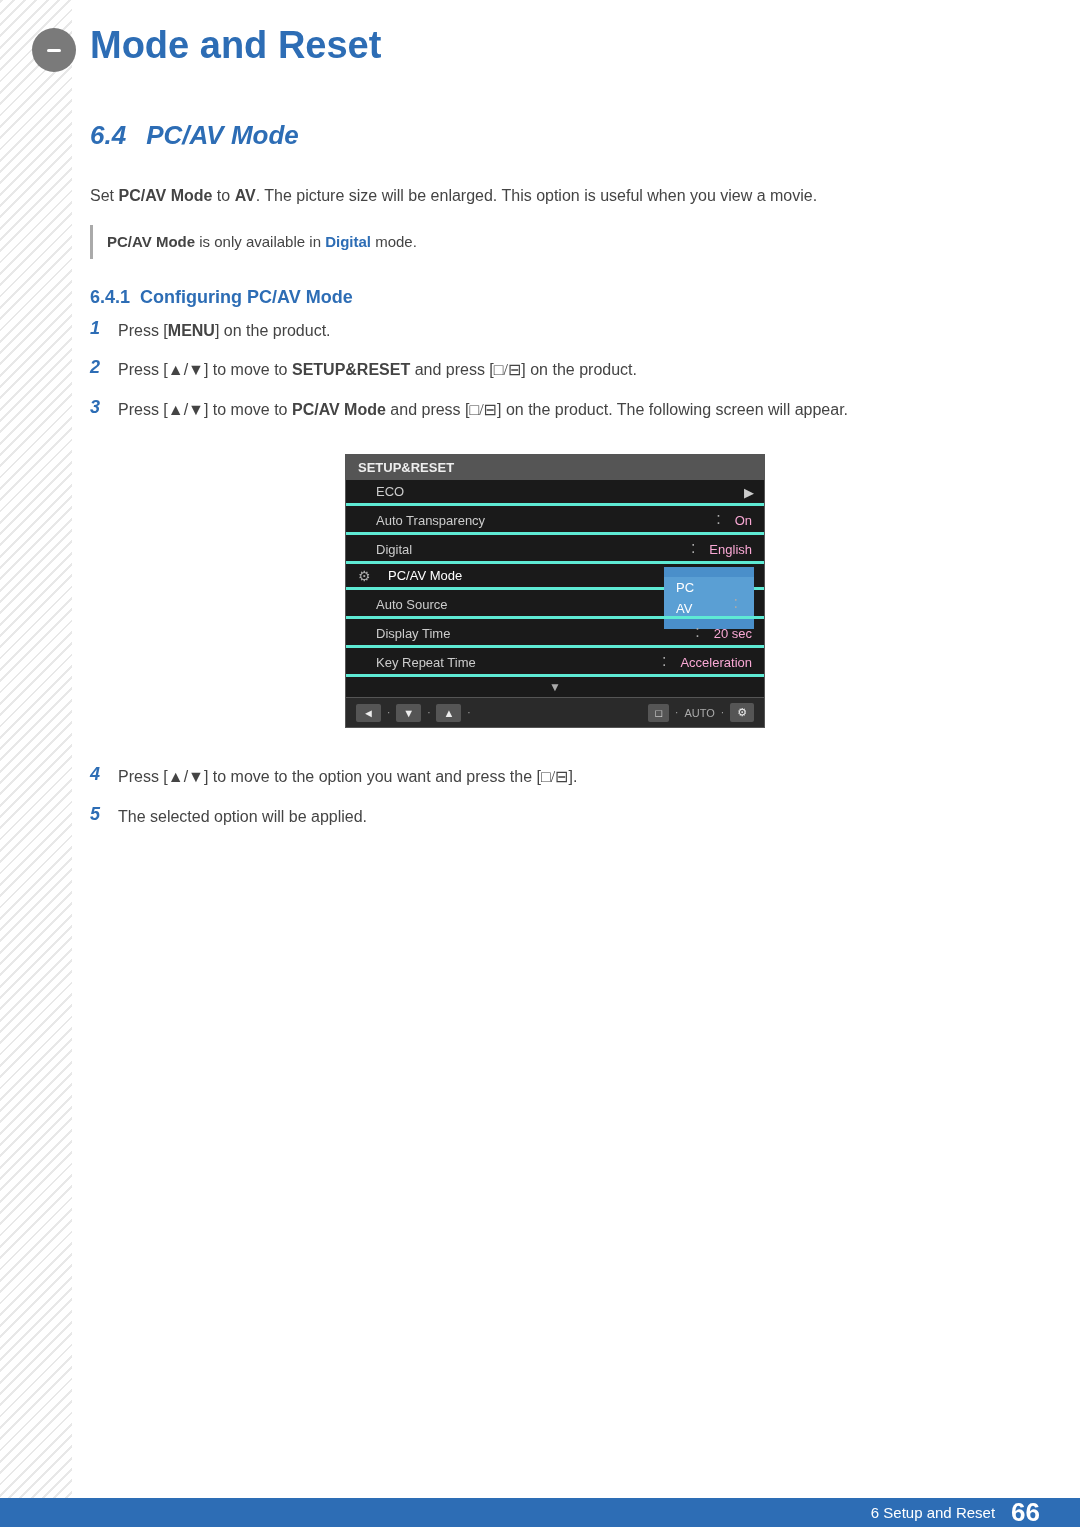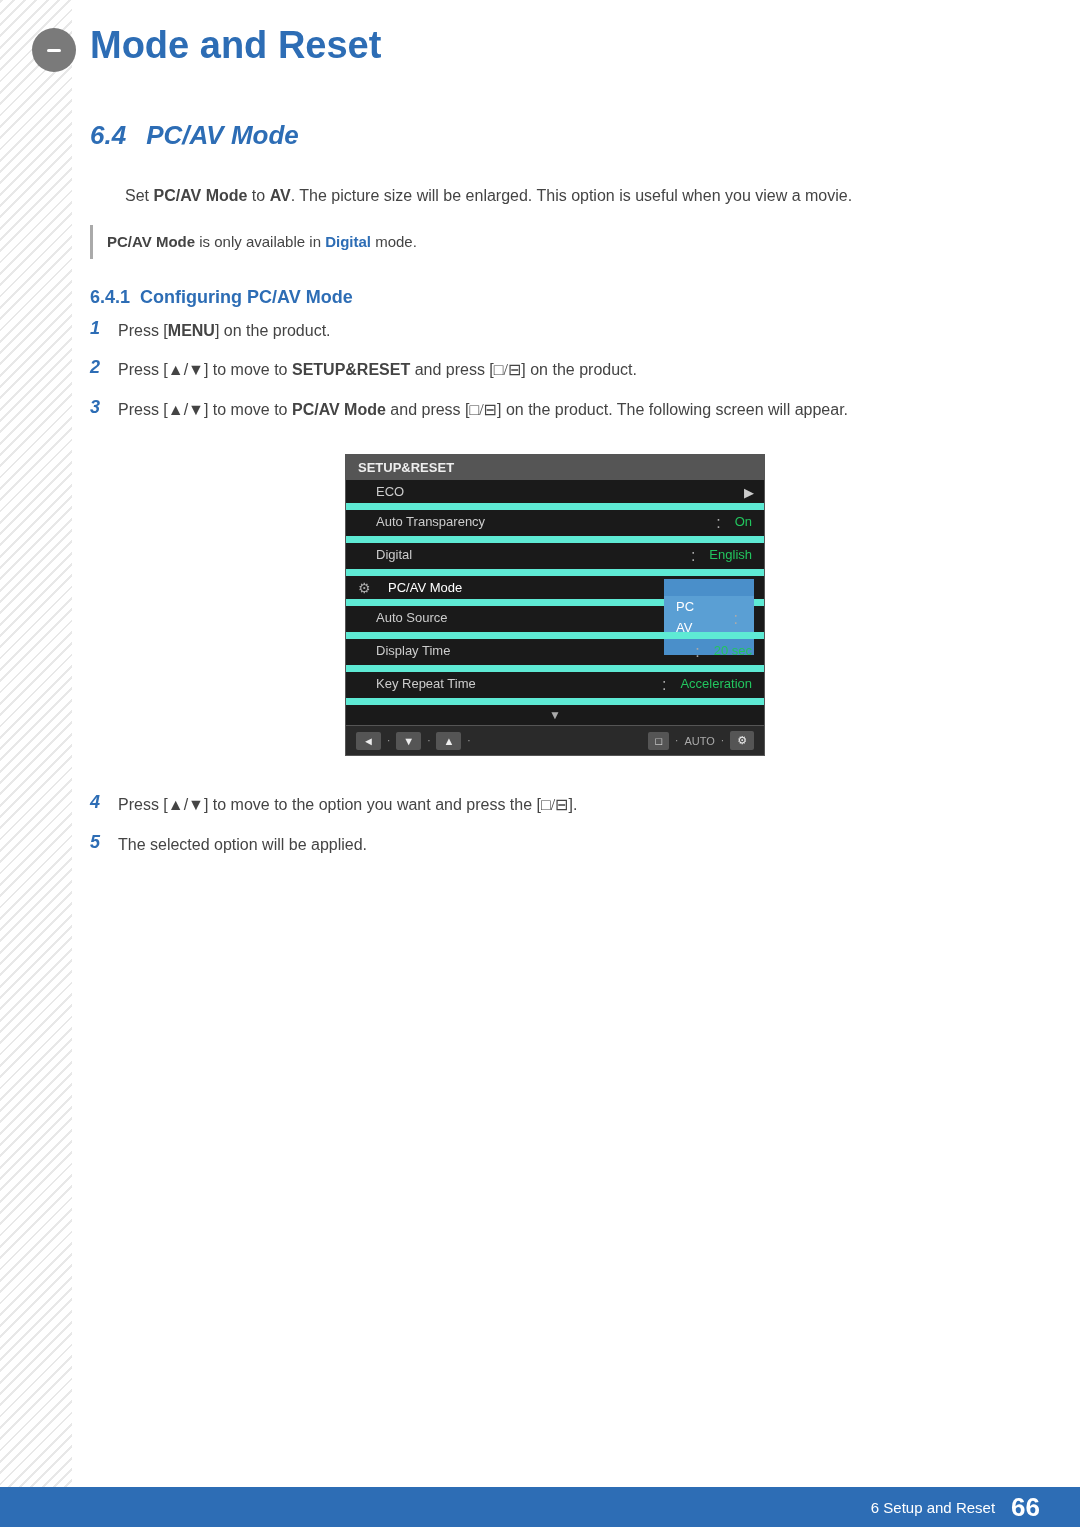--- a/index.html
+++ b/index.html
@@ -153,39 +153,39 @@
     .screen-header {
       background: #555;
       color: #eee;
       padding: 5px 12px;
       font-size: 13px;
       font-weight: bold;
     }
 
     .screen-row {
       display: flex;
-      align-items: flex-start;
+      align-items: flex-end;
       padding: 4px 12px 4px 30px;
-      border-bottom: 7px solid #5eead4;
+      border-bottom: 3px solid #5eead4;
       position: relative;
     }
 
     .screen-row:last-of-type {
       border-bottom: none;
     }
 
     .screen-row-label {
       flex: 1;
       font-size: 13px;
       color: #ccc;
     }
 
     .screen-row-value {
       font-size: 13px;
-      color: #22c55e;
+      color: #f9a8d4;
       margin-left: 8px;
     }
 
     .screen-row-separator {
       margin-right: 6px;
       color: #aaa;
     }
 
     .screen-row.active-item {
       background: transparent;
@@ -227,21 +227,21 @@
       font-size: 11px;
       color: #aaa;
     }
 
     
     .page-footer {
       position: absolute;
       bottom: 0;
       left: 0;
       right: 0;
-      height: 40px;
+      height: 29px;
       background: #2d6db5;
       display: flex;
       align-items: center;
       justify-content: flex-end;
       padding-right: 40px;
     }
 
     .footer-text {
       color: #fff;
       font-size: 15px;
@@ -267,21 +267,21 @@
 
 <div class="main-content">
 
   <div style="margin-bottom: 18px;">
     <div style="display:flex; align-items: baseline; gap: 20px; font-style: italic;">
       <span class="section-number">6.4</span>
       <span class="section-number">PC/AV Mode</span>
     </div>
   </div>
 
-  <p class="body-text" style="margin-bottom: 16px; margin-left: 35px;">
+  <p class="body-text" style="margin-bottom: 16px;">
     <span>Set </span><span class="bold">PC/AV Mode</span><span> to </span><span class="bold">AV</span><span>. The picture size will be enlarged. This option is useful when you view a movie.</span>
   </p>
 
   <div class="note-box" style="margin-bottom: 28px;">
     <span class="note-text">
       <span class="bold">PC/AV Mode</span>
       <span> is only available in </span>
       <span class="blue-bold">Digital</span>
       <span> mode.</span>
     </span>
@@ -338,21 +338,21 @@
         <span class="screen-row-label">Digital</span>
         <span class="screen-row-separator">:</span>
         <span class="screen-row-value">English</span>
       </div>
 
       <div class="screen-row active-item" style="position:relative; padding-right: 110px;">
 
         <span style="position:absolute; left: 12px; top:50%; transform: translateY(-50%); color:#aaa; font-size:14px;">⚙</span>
         <span class="screen-row-label" style="margin-left: 12px;">PC/AV Mode</span>
 
-        <div style="position:absolute; right:10px; top:3px; background:#4a8fca; min-width:90px; padding: 17px 0;">
+        <div style="position:absolute; right:10px; top:3px; background:#4a8fca; min-width:90px; padding: 10px 0;">
           <div style="padding: 3px 12px; color:#fff; font-size:13px; background:#5a9fd4;">PC</div>
           <div style="padding: 3px 12px; color:#fff; font-size:13px; background:#5a9fd4;">AV</div>
         </div>
       </div>
 
       <div class="screen-row">
         <span class="screen-row-label">Auto Source</span>
         <span class="screen-row-separator">:</span>
         <span class="screen-row-value"></span>
       </div>

